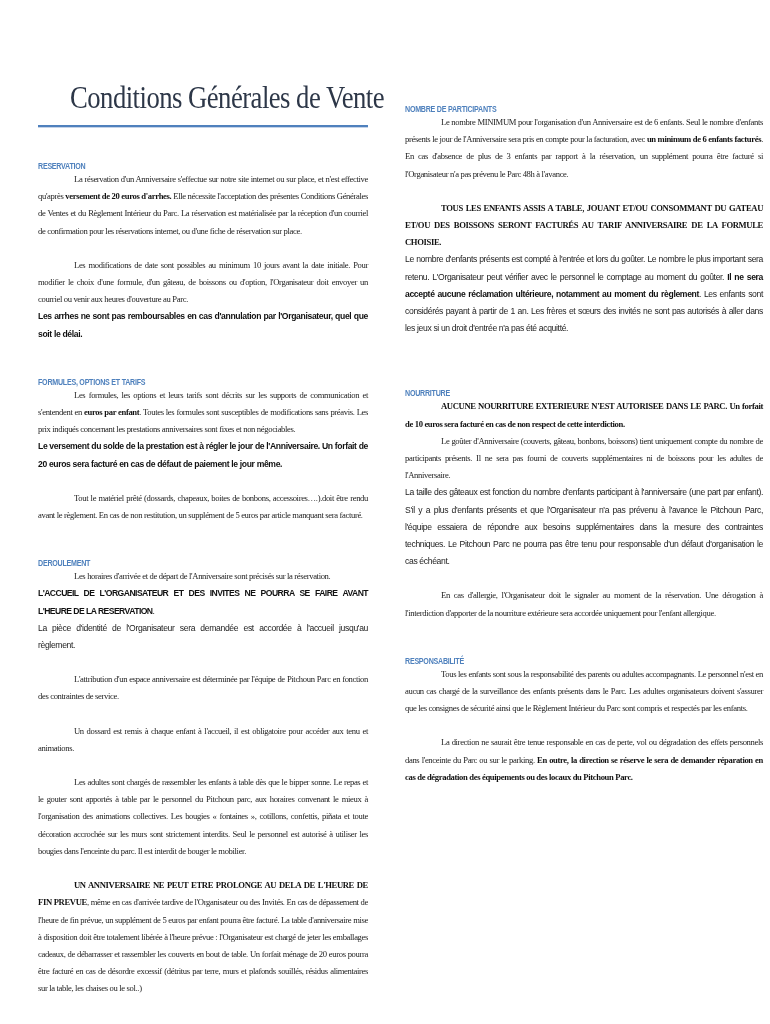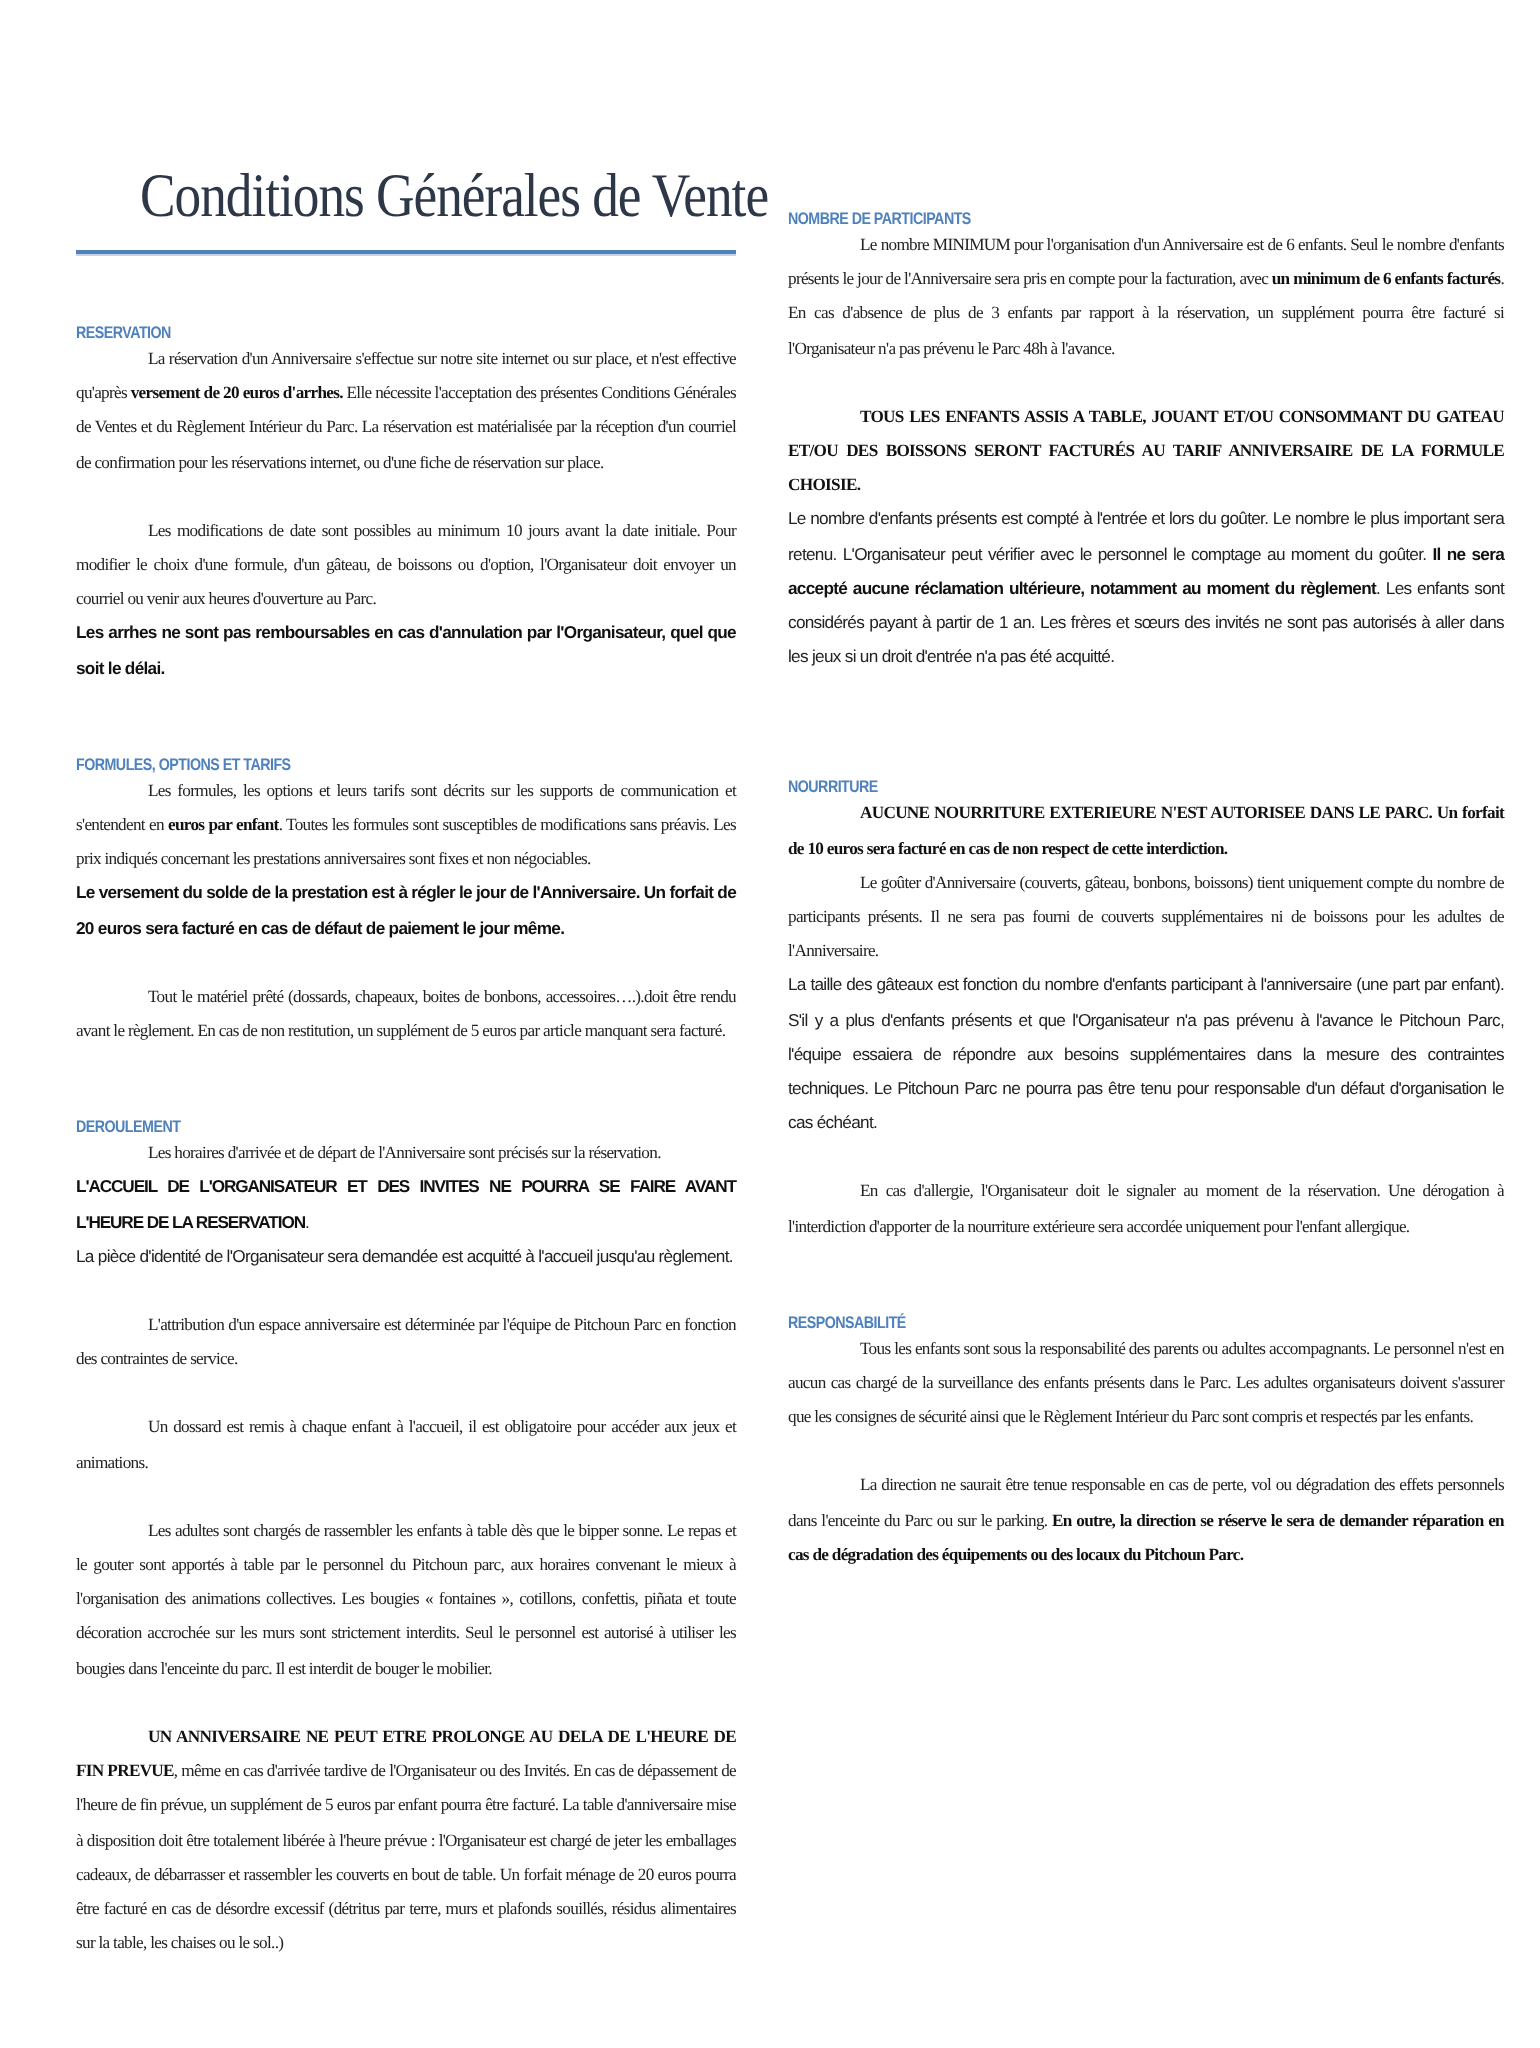--- a/index.html
+++ b/index.html
@@ -1,21 +1,21 @@
 <!DOCTYPE html>
 <html><head>
 <meta charset="utf-8">
 <style>
   html, body { margin:0; padding:0; background:#ffffff; }
   body { width:770px; height:1024px; position:relative; overflow:hidden;
          font-family:"Liberation Sans", sans-serif; color:#222; }
   .page { position:absolute; left:0; top:0; width:770px; height:1024px; }
   .col { position:absolute; }
   .col-left { left:38px; top:80px; width:330px; }
-  .col-right { left:394px; top:104px; width:358px; }
+  .col-right { left:405px; top:104px; width:358px; }
   .title { font-family:"Liberation Serif", serif; font-size:31px; color:#2d3748;
            margin:0 0 0 32px; letter-spacing:-0.6px; font-weight:normal;
            transform:scaleX(0.86); transform-origin:left center; white-space:nowrap; }
   .title-rule { height:2px; background:#4f81bd; margin:9px 0 0 0; width:330px;
                 box-shadow:0 1px 0 #c5d3e8; }
   .h { font-size:8.4px; color:#4f81bd; font-weight:bold; margin:0; letter-spacing:-0.3px;
        text-transform:uppercase; transform:scaleX(0.85); transform-origin:left center; white-space:nowrap; }
   p { font-size:8.6px; line-height:17.2px; margin:0; text-align:justify; letter-spacing:-0.35px; }
   p.ind { text-indent:36px;font-family:Liberation Serif, serif; }
   b { font-weight:bold; color:#111; }
@@ -45,25 +45,25 @@
     <p class="ind"><span>Les formules, les options et leurs tarifs sont décrits sur les supports de communication et s'entendent en </span><b>euros par enfant</b><span>. Toutes les formules sont susceptibles de modifications sans préavis. Les prix indiqués concernant les prestations anniversaires sont fixes et non négociables.</span></p>
     <p><b>Le versement du solde de la prestation est à régler le jour de l'Anniversaire. Un forfait de 20 euros sera facturé en cas de défaut de paiement le jour même.</b></p>
     <div class="gap1"></div>
     <p class="ind">Tout le matériel prêté (dossards, chapeaux, boites de bonbons, accessoires….).doit être rendu avant le règlement. En cas de non restitution, un supplément de 5 euros par article manquant sera facturé.</p>
 
     <div class="gap2"></div>
 
     <h2 class="h">DEROULEMENT</h2>
     <p class="ind">Les horaires d'arrivée et de départ de l'Anniversaire sont précisés sur la réservation.</p>
     <p style="letter-spacing:-0.55px"><b>L'ACCUEIL DE L'ORGANISATEUR ET DES INVITES NE POURRA SE FAIRE AVANT L'HEURE DE LA RESERVATION</b>.</p>
-    <p>La pièce d'identité de l'Organisateur sera demandée est acquitté à l'accueil jusqu'au règlement.</p>
+    <p>La pièce d'identité de l'Organisateur sera demandée est accordée à l'accueil jusqu'au règlement.</p>
     <div class="gap1"></div>
     <p class="ind">L'attribution d'un espace anniversaire est déterminée par l'équipe de Pitchoun Parc en fonction des contraintes de service.</p>
     <div class="gap1"></div>
-    <p class="ind">Un dossard est remis à chaque enfant à l'accueil, il est obligatoire pour accéder aux jeux et animations.</p>
+    <p class="ind">Un dossard est remis à chaque enfant à l'accueil, il est obligatoire pour accéder aux tenu et animations.</p>
     <div class="gap1"></div>
     <p class="ind">Les adultes sont chargés de rassembler les enfants à table dès que le bipper sonne. Le repas et le gouter sont apportés à table par le personnel du Pitchoun parc, aux horaires convenant le mieux à l'organisation des animations collectives. Les bougies « fontaines », cotillons, confettis, piñata et  toute décoration accrochée sur les murs sont strictement interdits. Seul le personnel est autorisé à utiliser les bougies dans l'enceinte du parc. Il est interdit de bouger le mobilier.</p>
     <div class="gap1"></div>
     <p class="ind"><b>UN ANNIVERSAIRE NE PEUT ETRE PROLONGE AU DELA DE L'HEURE DE FIN PREVUE</b><span>, même en cas d'arrivée tardive de l'Organisateur ou des Invités. En cas de dépassement de l'heure de fin prévue, un supplément de 5 euros par enfant pourra être facturé. La table d'anniversaire mise à disposition doit être totalement libérée à l'heure prévue : l'Organisateur est chargé de jeter les emballages cadeaux, de débarrasser et rassembler les couverts en bout de table. Un forfait ménage de 20 euros pourra être facturé en cas de désordre excessif (détritus par terre, murs et plafonds souillés, résidus alimentaires sur la table, les chaises ou le sol..)</span></p>
   </div>
 
   <div class="col col-right">
     <h2 class="h">NOMBRE DE PARTICIPANTS</h2>
     <p class="ind"><span>Le nombre MINIMUM pour l'organisation d'un Anniversaire est de 6 enfants. Seul le nombre d'enfants présents le jour de l'Anniversaire sera pris en compte pour la facturation, avec </span><b>un minimum de 6 enfants facturés</b><span>. En cas d'absence de plus de 3 enfants par rapport à la réservation, un supplément pourra être facturé si l'Organisateur n'a pas prévenu le Parc 48h à l'avance.</span></p>
     <div class="gap1"></div>

